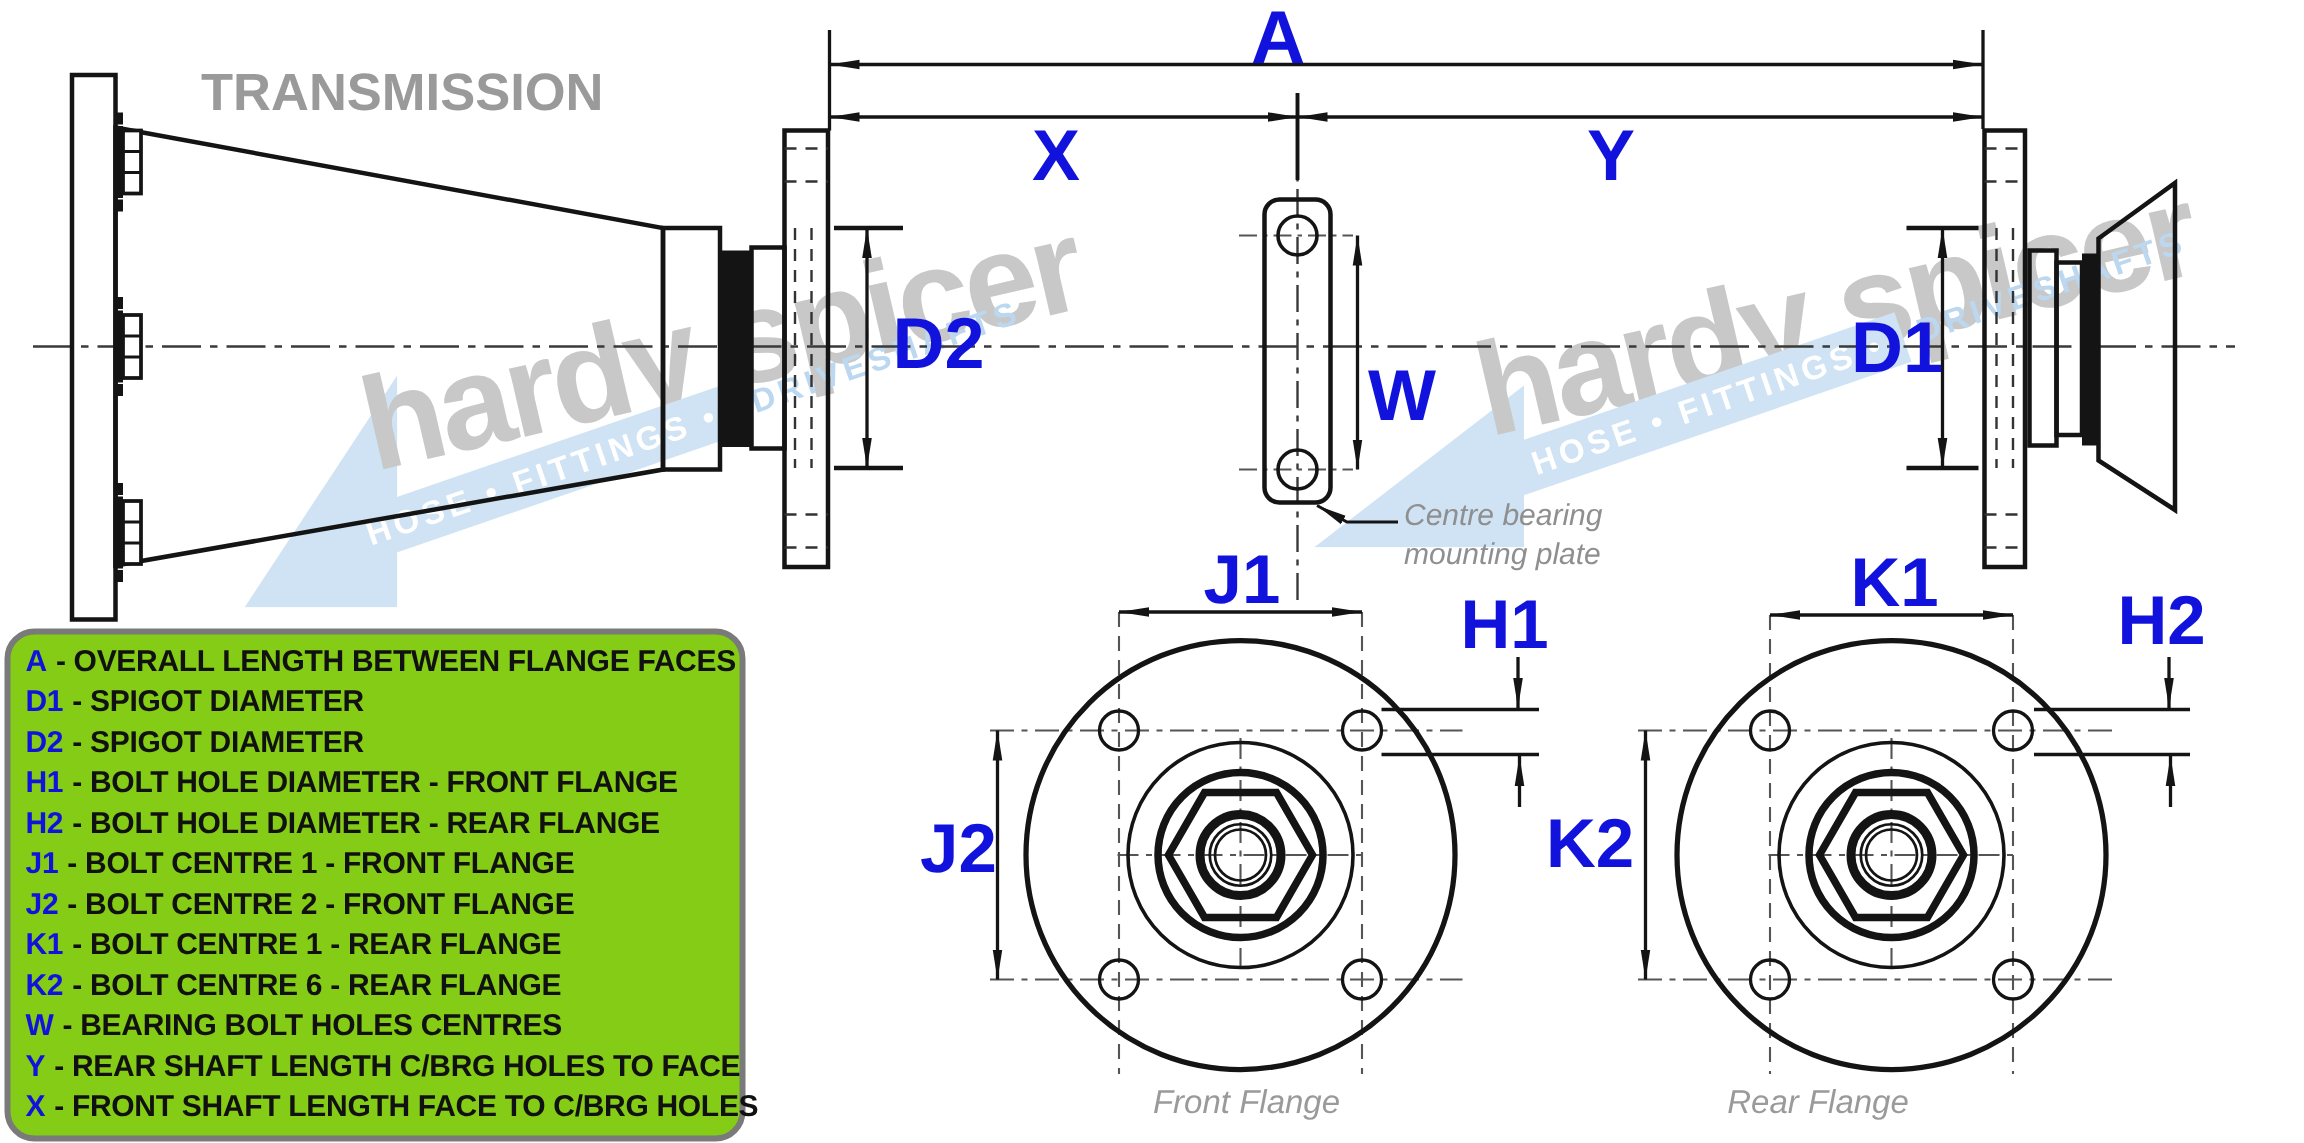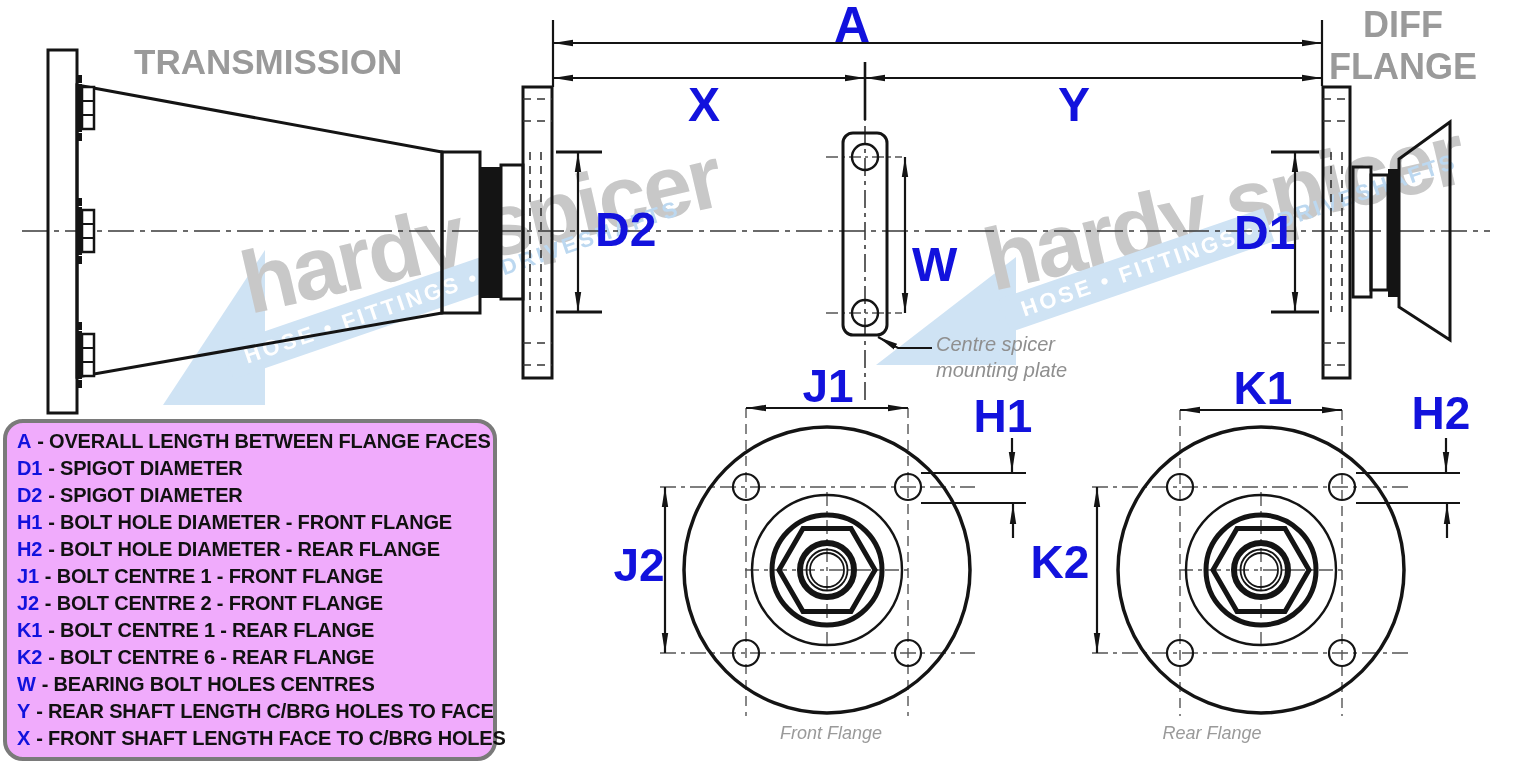--- a/index.html
+++ b/index.html
@@ -22,24 +22,24 @@
   .wm-tri.right{left:876px;top:257px;width:140px;height:108px;}
   
   svg.draw{position:absolute;left:0;top:0;z-index:2;}
   
   .layer{position:absolute;inset:0;z-index:3;}
   .lbl{position:absolute;line-height:1;white-space:nowrap;}
   .dim{color:#1212dd;font-weight:bold;font-size:48px;}
   .dim.small{font-size:46px;}
   .ctr{transform:translateX(-50%);}
   .graytitle{color:#9a9a9a;font-weight:bold;}
-  .caption{color:#9a9a9a;font-style:italic;font-size:18px;font-weight:normal;}
+  .caption{color:#9a9a9a;font-style:italic;font-size:22px;font-weight:normal;}
   .note{color:#8f8f8f;font-style:italic;font-size:20px;line-height:1.3;}
   
-  .legend{position:absolute;left:3px;top:419px;width:494px;z-index:4;background:#f0abfc;
+  .legend{position:absolute;left:3px;top:419px;width:494px;z-index:4;background:#84cc16;
           border:4px solid #7a7a7a;border-radius:20px;padding:5px 0 5px 10px;box-sizing:border-box;}
   .legend-row{font-size:20px;font-weight:bold;line-height:27px;color:#111;letter-spacing:-0.2px;
               white-space:nowrap;}
   .legend-row .code{color:#1212dd;}
   .legend-row .desc{margin-left:6px;}
 </style>
 </head>
 <body>
 
 <div class="stage">
@@ -210,40 +210,36 @@
       <line x1="1097" y1="487" x2="1097" y2="653" stroke-width="2.2" marker-start="url(#arr)" marker-end="url(#arr)"></line>
       <line x1="1356" y1="473" x2="1460" y2="473" stroke-width="2.2"></line>
       <line x1="1356" y1="503" x2="1460" y2="503" stroke-width="2.2"></line>
       <line x1="1446" y1="438" x2="1446" y2="472" stroke-width="2.2" marker-end="url(#arr)"></line>
       <line x1="1447" y1="538" x2="1447" y2="504" stroke-width="2.2" marker-end="url(#arr)"></line>
     </g>
   </svg>
 
   <div class="layer">
     <div class="lbl graytitle" style="left:134px;top:44px;font-size:35px;">TRANSMISSION</div>
-    <div class="lbl graytitle ctr" style="left:1403px;top:4px;font-size:36px;text-align:center;line-height:1.18;">
-      <div>DIFF</div>
-      <div>FLANGE</div>
-    </div>
 
     <div class="lbl dim ctr" style="left:852px;top:0px;font-size:50px;">A</div>
     <div class="lbl dim ctr" style="left:704px;top:81px;">X</div>
     <div class="lbl dim ctr" style="left:1074px;top:81px;">Y</div>
     <div class="lbl dim" style="left:595px;top:206px;">D2</div>
     <div class="lbl dim" style="left:1234px;top:209px;">D1</div>
     <div class="lbl dim" style="left:912px;top:241px;">W</div>
     <div class="lbl dim small ctr" style="left:828px;top:363px;">J1</div>
     <div class="lbl dim small ctr" style="left:1003px;top:393px;">H1</div>
     <div class="lbl dim small ctr" style="left:1263px;top:365px;">K1</div>
     <div class="lbl dim small ctr" style="left:1441px;top:390px;">H2</div>
     <div class="lbl dim small ctr" style="left:639px;top:542px;">J2</div>
     <div class="lbl dim small ctr" style="left:1060px;top:539px;">K2</div>
 
     <div class="lbl note" style="left:936px;top:331px;">
-      <div>Centre spicer</div>
+      <div>Centre bearing</div>
       <div>mounting plate</div>
     </div>
     <div class="lbl caption ctr" style="left:831px;top:724px;">Front Flange</div>
     <div class="lbl caption ctr" style="left:1212px;top:724px;">Rear Flange</div>
   </div>
 
   <div class="legend">
     <div class="legend-row"><span class="code">A</span><span class="desc">- OVERALL LENGTH BETWEEN FLANGE FACES</span></div>
     <div class="legend-row"><span class="code">D1</span><span class="desc">- SPIGOT DIAMETER</span></div>
     <div class="legend-row"><span class="code">D2</span><span class="desc">- SPIGOT DIAMETER</span></div>

